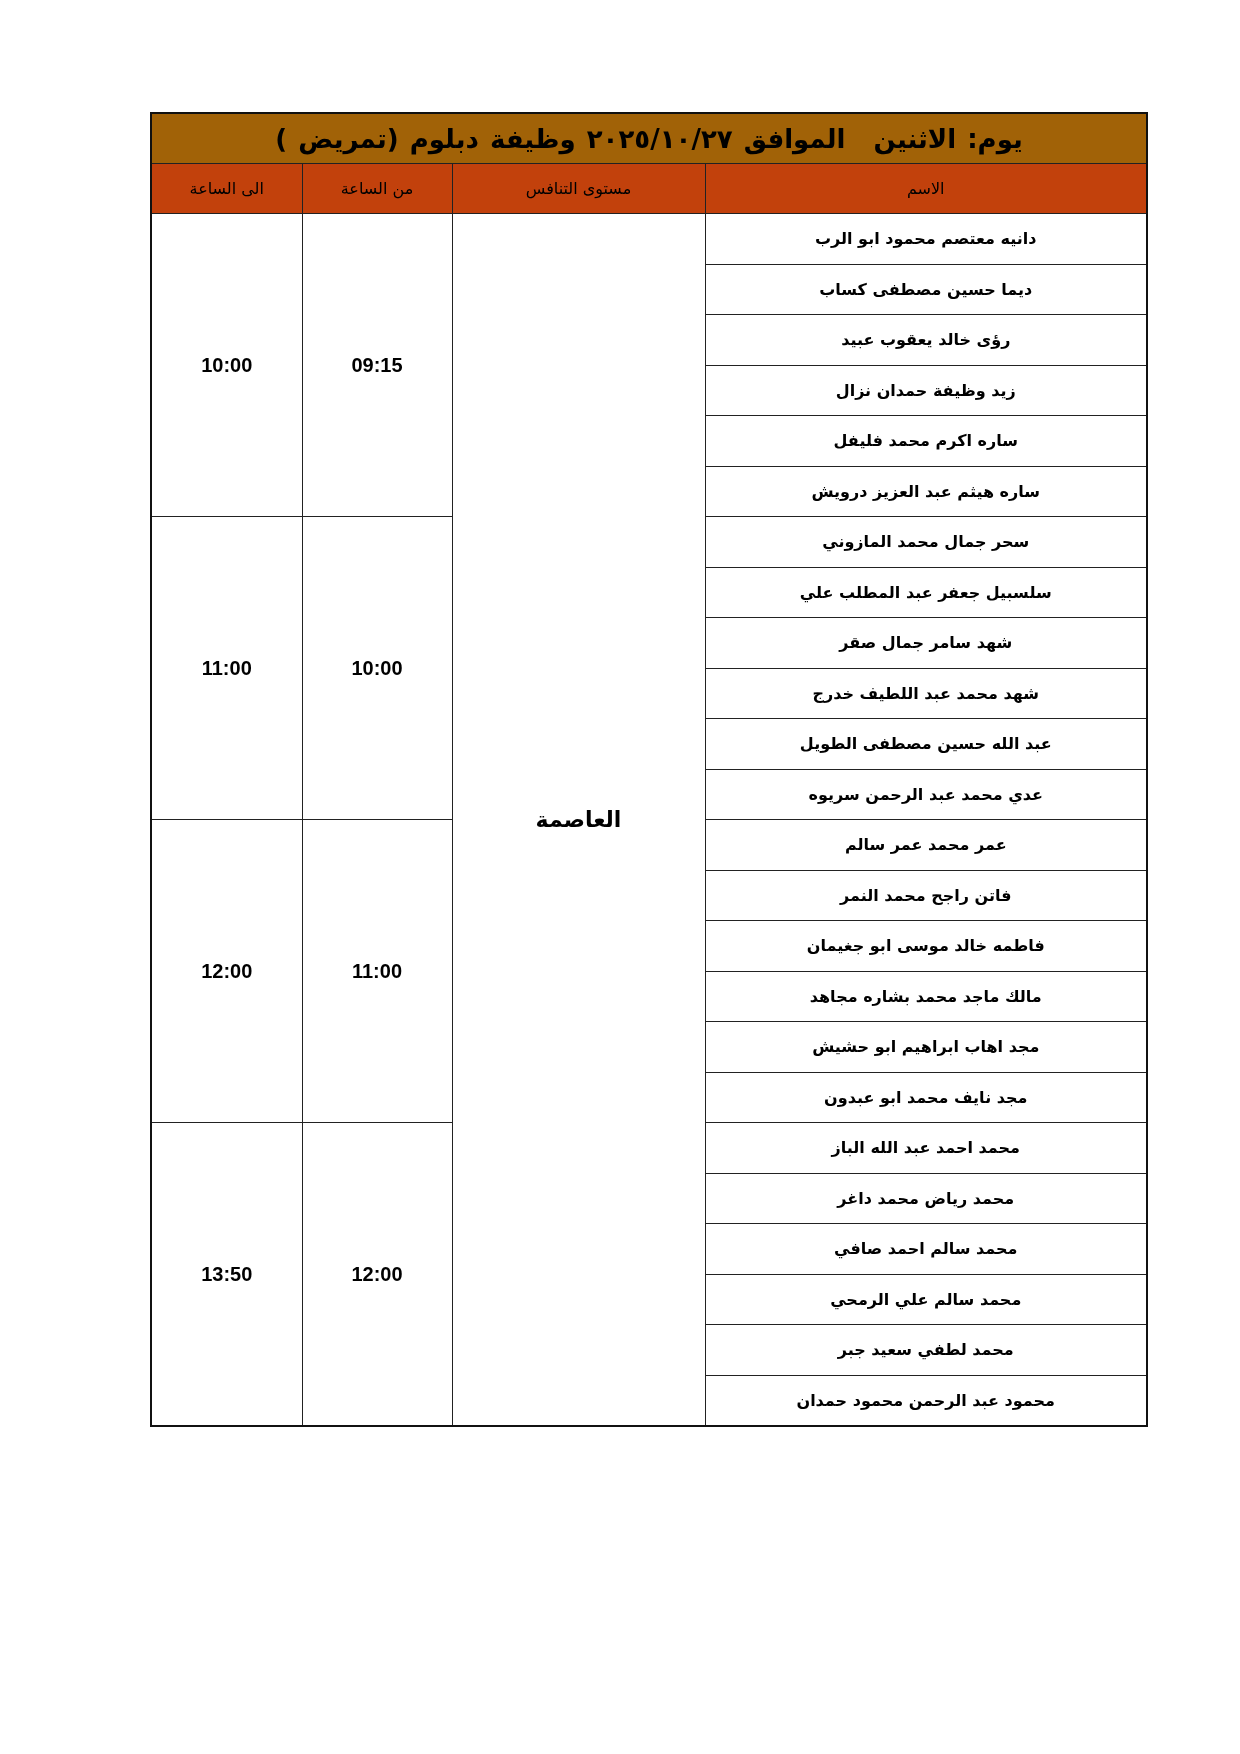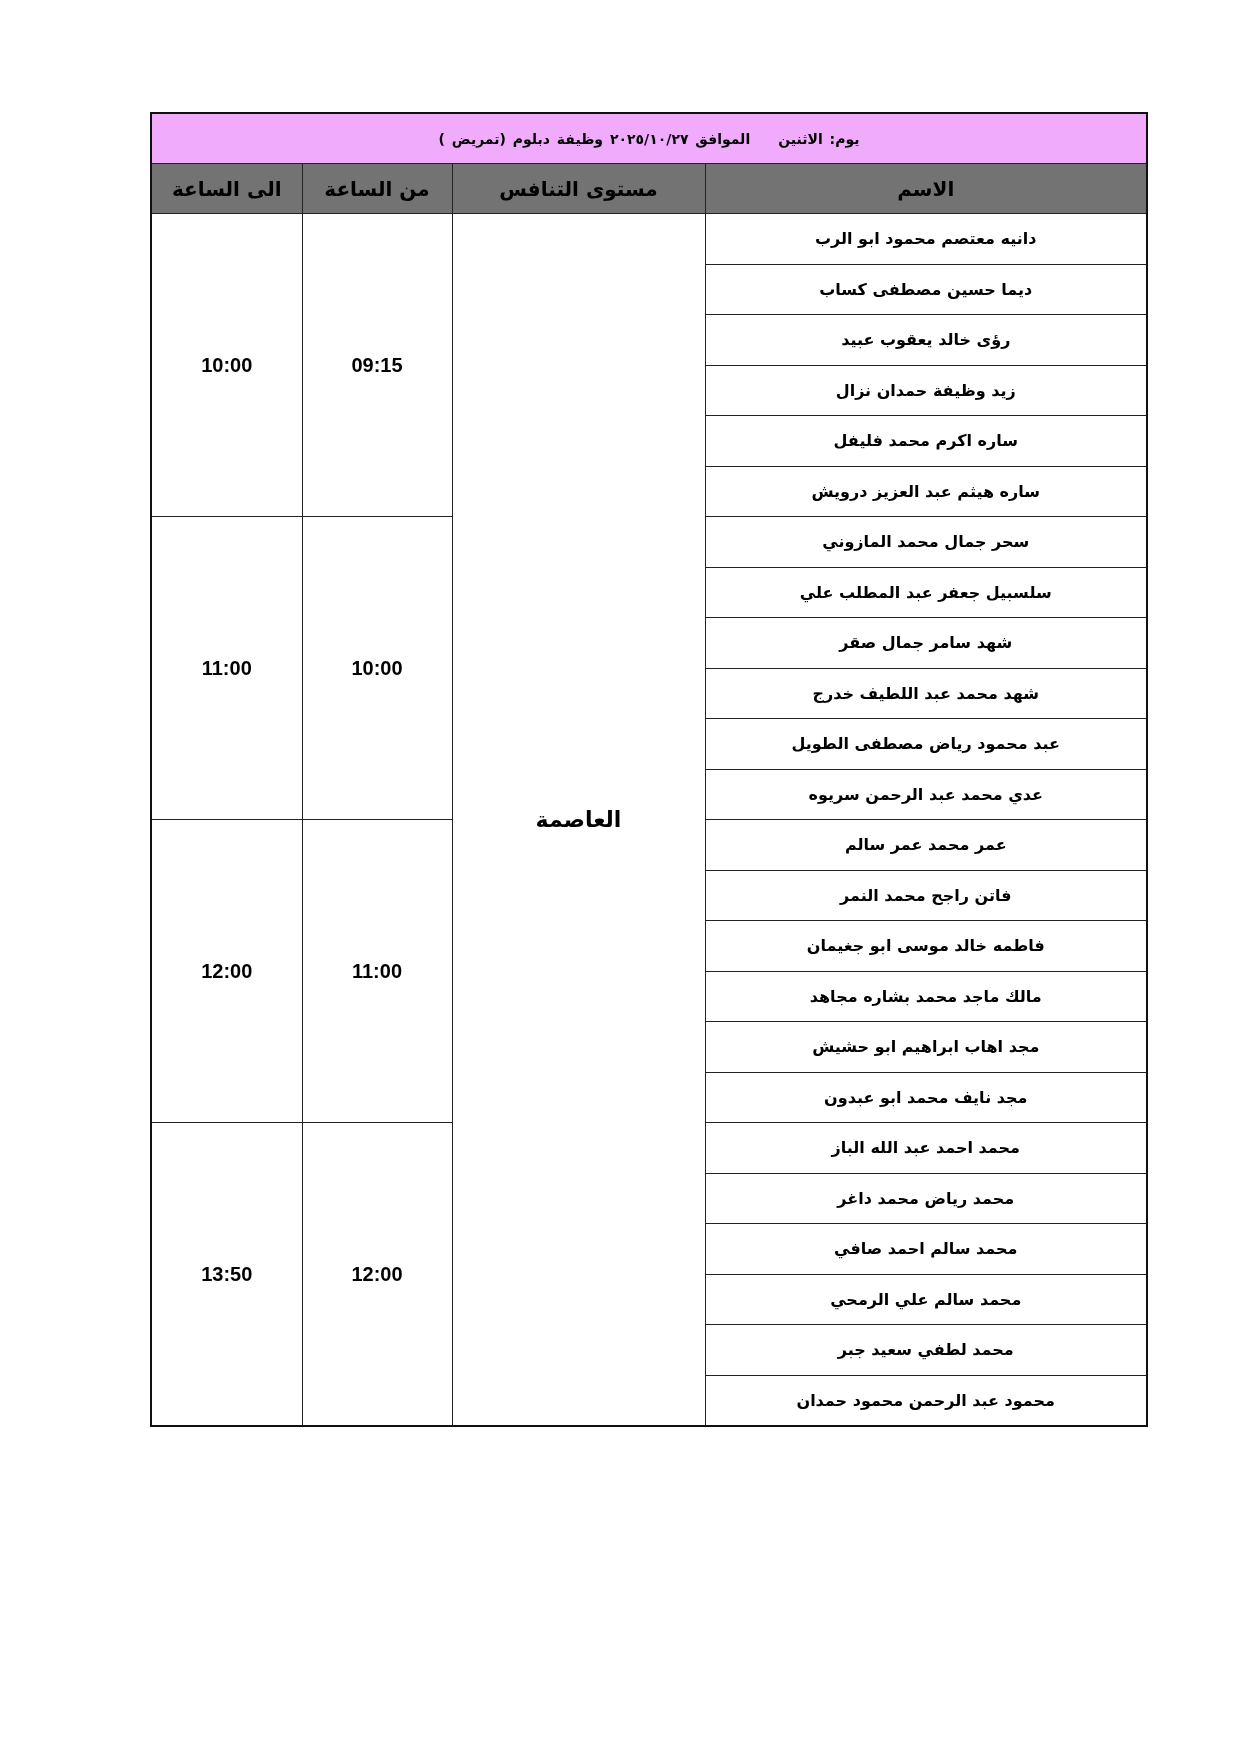--- a/index.html
+++ b/index.html
@@ -26,35 +26,35 @@
     }
     .schedule-table td, .schedule-table th {
       border: 1.5px solid #222;
       padding: 0;
       text-align: center;
       vertical-align: middle;
       overflow: hidden;
       white-space: nowrap;
     }
     .title-row th {
-      background: #f0abfc;
+      background: #a16207;
       height: 49px;
-      font-size: 14px;
+      font-size: 26px;
       font-weight: bold;
     }
     .title-row .title-inner {
       display: inline-block;
       word-spacing: 2px;
     }
     .title-row .gap { display: inline-block; width: 28px; }
     .header-row th {
-      background: #737373;
+      background: #c2410c;
       height: 49px;
-      font-size: 20px;
-      font-weight: bold;
+      font-size: 16px;
+      font-weight: normal;
     }
     .name-cell {
       height: 49.5px;
       font-size: 16px;
       font-weight: bold;
     }
     .time-cell {
       font-family: "Liberation Sans", "DejaVu Sans", sans-serif;
       font-size: 20px;
       font-weight: bold;
@@ -124,21 +124,21 @@
       <tr>
         <td class="name-cell">سلسبيل جعفر عبد المطلب علي</td>
       </tr>
       <tr>
         <td class="name-cell">شهد سامر جمال صقر</td>
       </tr>
       <tr>
         <td class="name-cell">شهد محمد عبد اللطيف خدرج</td>
       </tr>
       <tr>
-        <td class="name-cell">عبد محمود رياض مصطفى الطويل</td>
+        <td class="name-cell">عبد الله حسين مصطفى الطويل</td>
       </tr>
       <tr>
         <td class="name-cell">عدي محمد عبد الرحمن سريوه</td>
       </tr>
       <tr>
         <td class="name-cell">عمر محمد عمر سالم</td>
         <td class="time-cell" rowspan="6">11:00</td>
         <td class="time-cell" rowspan="6">12:00</td>
       </tr>
       <tr>

